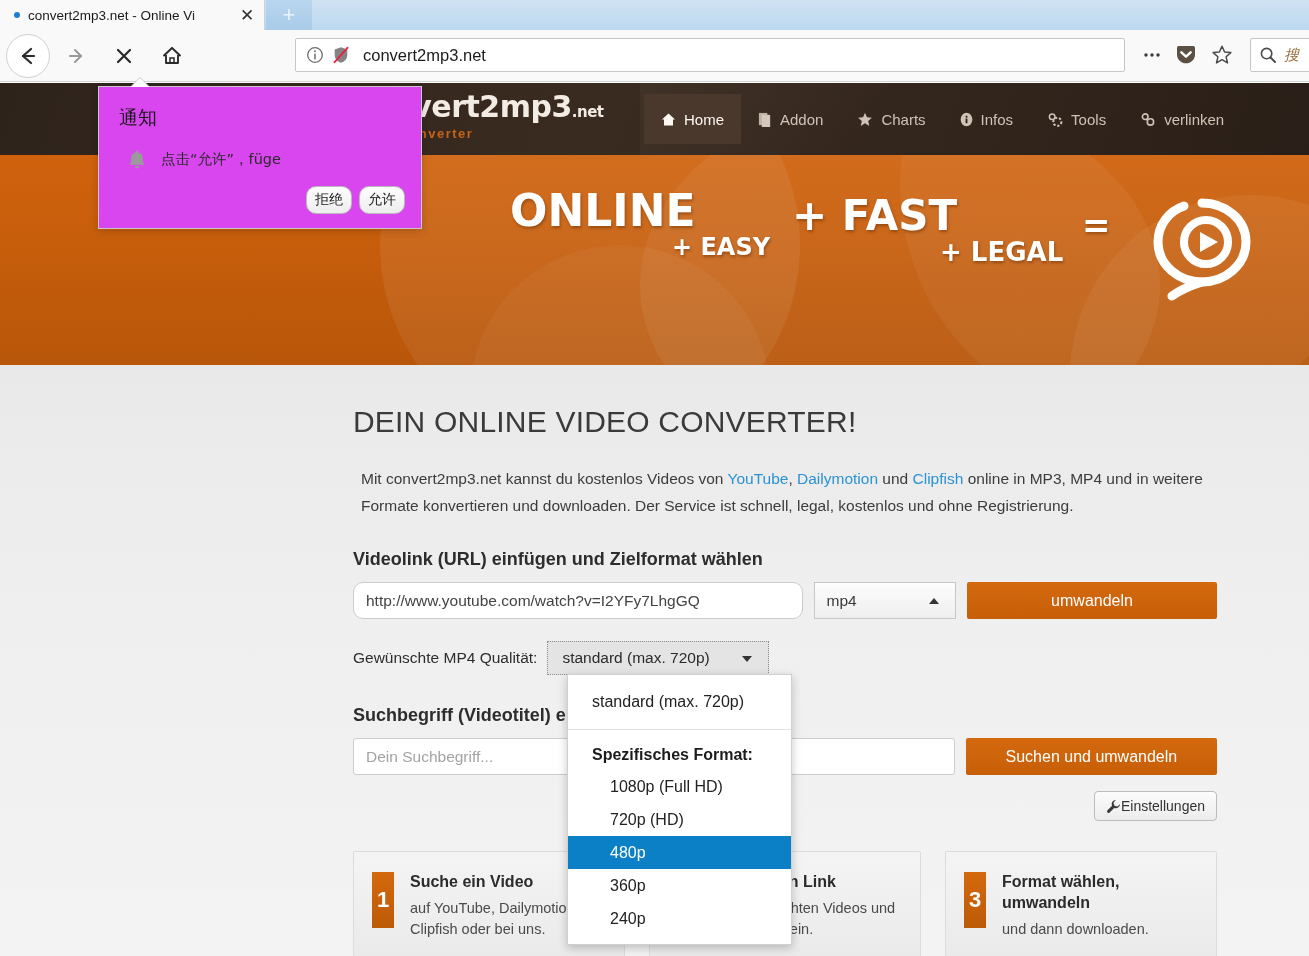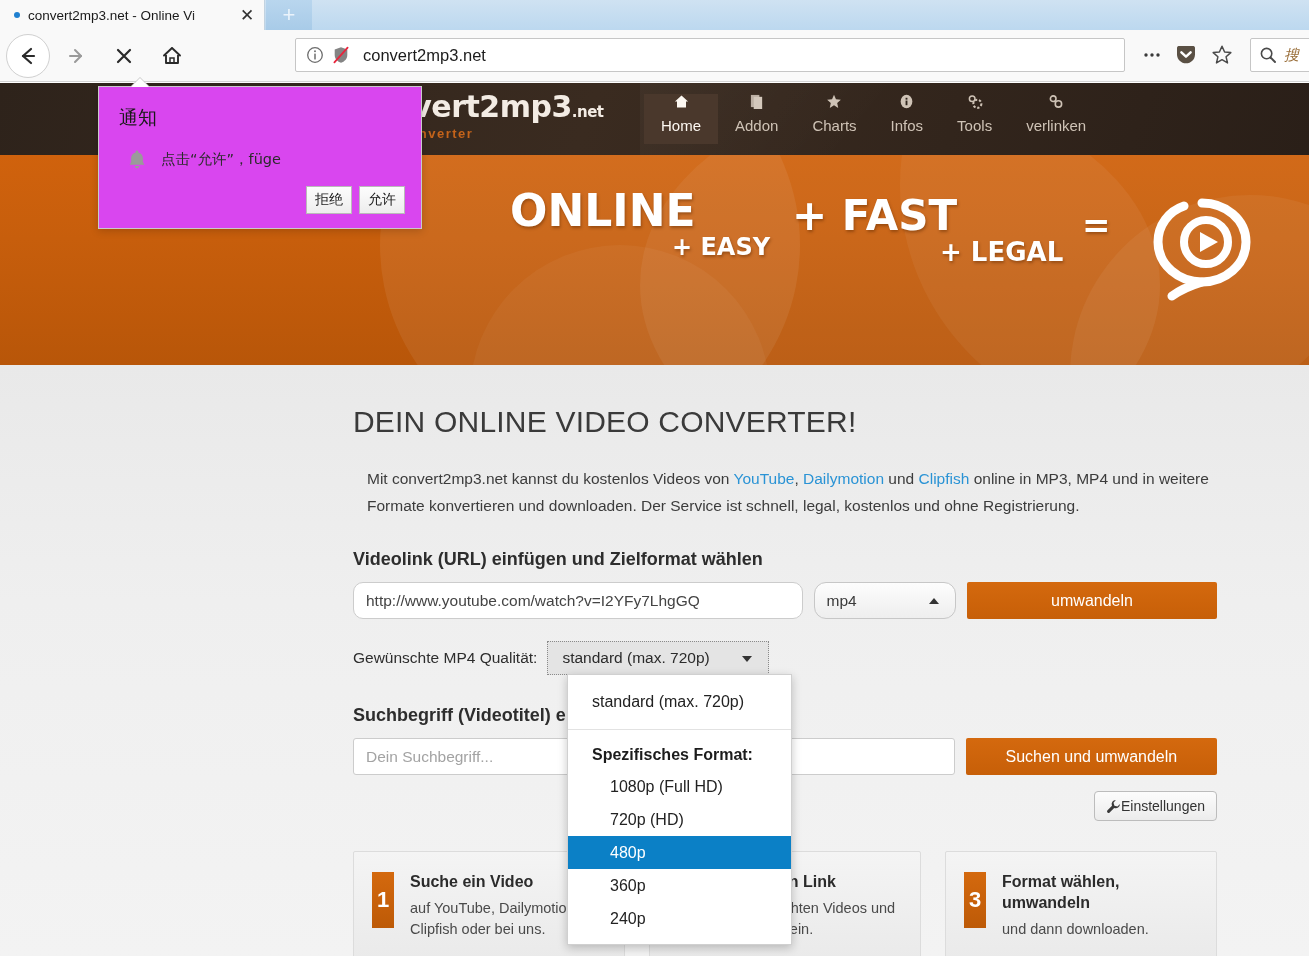--- a/index.html
+++ b/index.html
@@ -106,21 +106,21 @@
     letter-spacing: -0.5px; line-height: 1;
   }
   .logo-main .tld { font-size: 15px; color: #f3ece4; }
   .logo-sub {
     font-size: 13px; font-weight: 700; color: #c4631a; letter-spacing: 1.5px;
     margin-top: 4px;
   }
   .mainnav { position: absolute; left: 644px; top: 11px; display: flex; height: 50px; }
   .navitem {
     display: flex; align-items: center; gap: 8px;
-    padding: 0 17px; height: 50px; color: #cfc3b6; font-size: 15px; flex-direction: column;
+    padding: 0 17px; height: 50px; color: #cfc3b6; font-size: 15px;
   }
   .navitem.active { background: #4a382c; color: #fdf8f2; }
   .navitem .ic { display: flex; align-items: center; }
 
   .banner {
     position: relative; width: 100%; height: 210px; overflow: hidden;
     background: linear-gradient(to bottom, #d0620d 0%, #c75e0c 40%, #b85609 100%);
   }
   .banner-swirls { position: absolute; inset: 0; }
   .bw { position: absolute; border-radius: 50%; }
@@ -138,33 +138,33 @@
 
   .content {
     position: relative; width: 100%; height: 591px;
     background: linear-gradient(to bottom, #e9e9e9 0%, #efefef 40%, #f3f3f3 100%);
   }
   .inner { position: absolute; left: 353px; top: 0; width: 864px; }
   h1.page-title {
     font-size: 30px; font-weight: 400; color: #3a3a3a;
     margin: 40px 0 0 0; letter-spacing: 0.2px;
   }
-  p.lede { font-size: 15.5px; color: #3c3c3c; line-height: 1.75; margin: 26px 0 0 14px; }
+  p.lede { font-size: 15.5px; color: #3c3c3c; line-height: 1.75; margin: 26px 0 0 8px; }
   p.lede a { color: #2a93d5; text-decoration: none; }
   .flabel { font-size: 18px; font-weight: 700; color: #2d2d2d; margin-top: 30px; }
 
   .row { display: flex; align-items: stretch; margin-top: 12px; }
   .urlinput {
     width: 455px; height: 37px; border: 1px solid #ccc; background: #fff;
     border-radius: 10px; font-size: 15.5px; color: #444;
     padding: 0 12px; outline: none; font-family: "Liberation Sans", sans-serif;
   }
   .selwrap {
     position: relative; margin-left: 11px; width: 144px; height: 37px;
-    border: 1px solid #c7c7c7; border-radius: 12px;
+    border: 1px solid #c7c7c7; border-radius: 0;
     background: linear-gradient(to bottom, #fdfdfd 0%, #eeeeee 100%);
     display: flex; align-items: center; padding: 0 12px;
     font-size: 15.5px; color: #3b3b3b;
   }
   .caret-up { position: absolute; right: 16px; top: 15px; width:0;height:0;
     border-left: 5px solid transparent; border-right: 5px solid transparent;
     border-bottom: 6px solid #333; }
   .caret-dn { width:0;height:0; border-left: 5px solid transparent;
     border-right: 5px solid transparent; border-top: 6px solid #333; }
   .btn-primary {
@@ -260,21 +260,21 @@
   }
   .notif-msg {
     display: flex; align-items: center; gap: 14px; margin: 18px 0 0 28px;
     font-size: 14.5px; color: #2b2b2b; font-family: "DejaVu Sans", sans-serif;
   }
   .notif-btns {
     position: absolute; right: 16px; bottom: 14px; display: flex; gap: 7px;
   }
   .notif-btn {
     min-width: 41px; height: 28px; padding: 0 8px;
-    border: 1px solid #bababa; border-radius: 0;
+    border: 1px solid #bababa; border-radius: 10px;
     background: linear-gradient(to bottom, #fdfdfd 0%, #ededed 100%);
     font-size: 14px; color: #1a1a1a;
     display: flex; align-items: center; justify-content: center;
     font-family: "DejaVu Sans", sans-serif;
   }
 </style>
 </head>
 <body>
 
 <div id="app">

